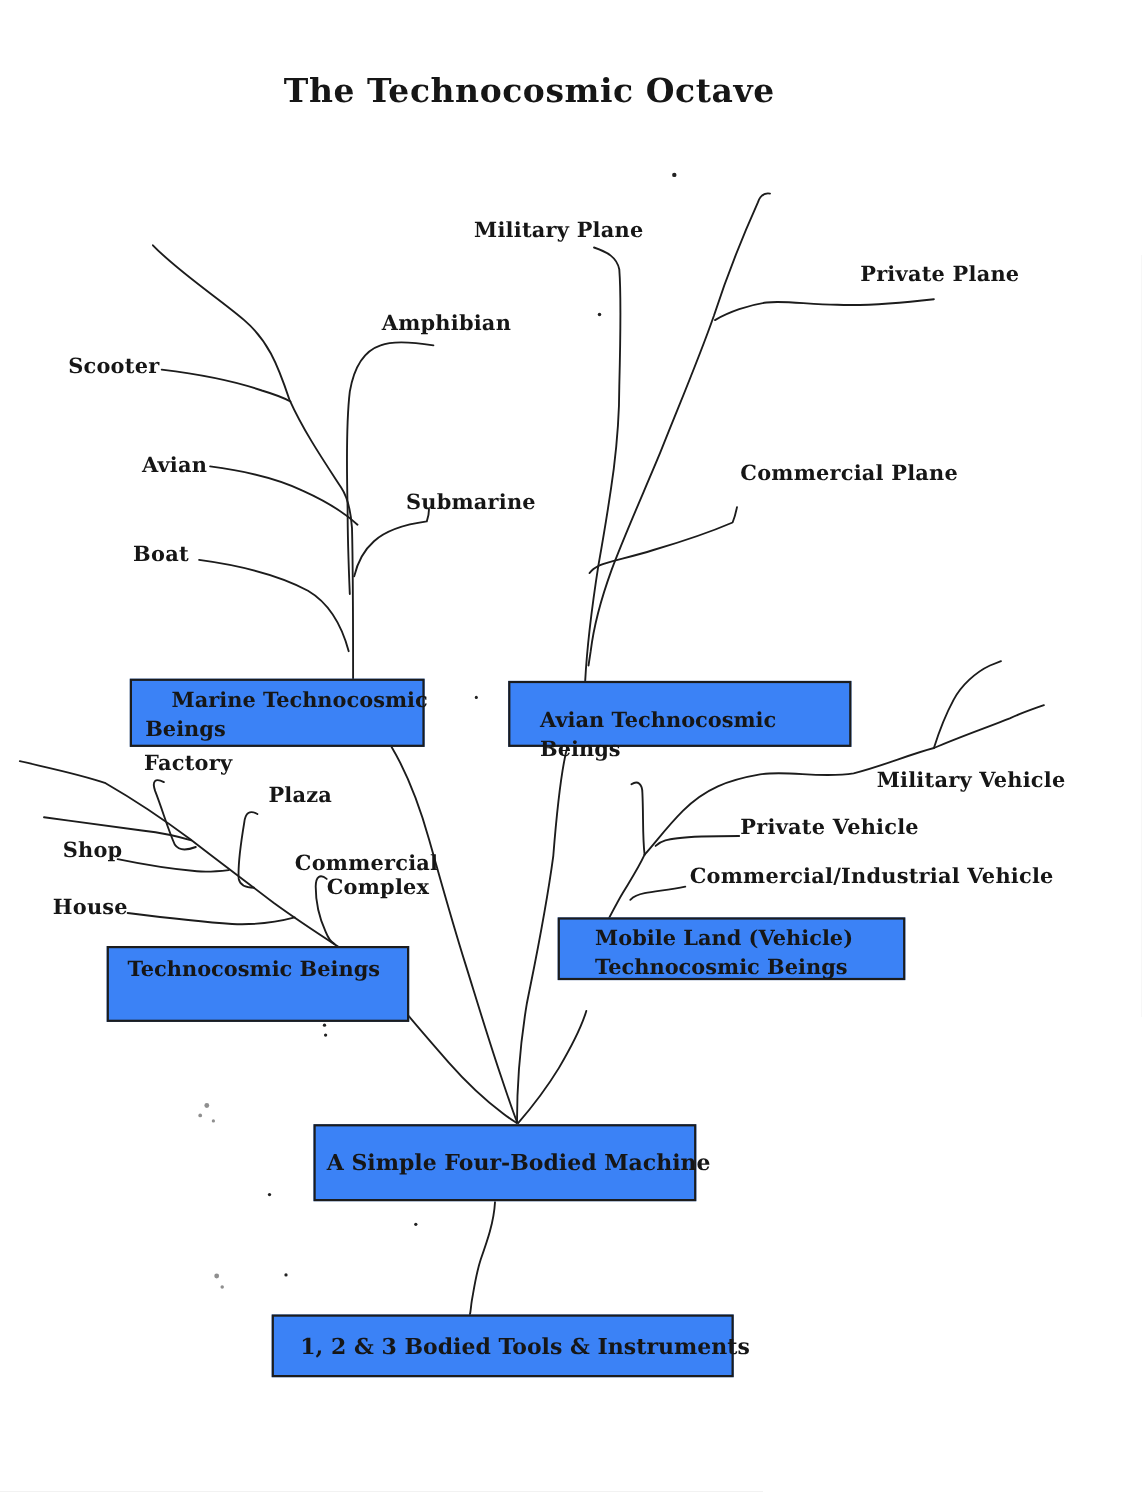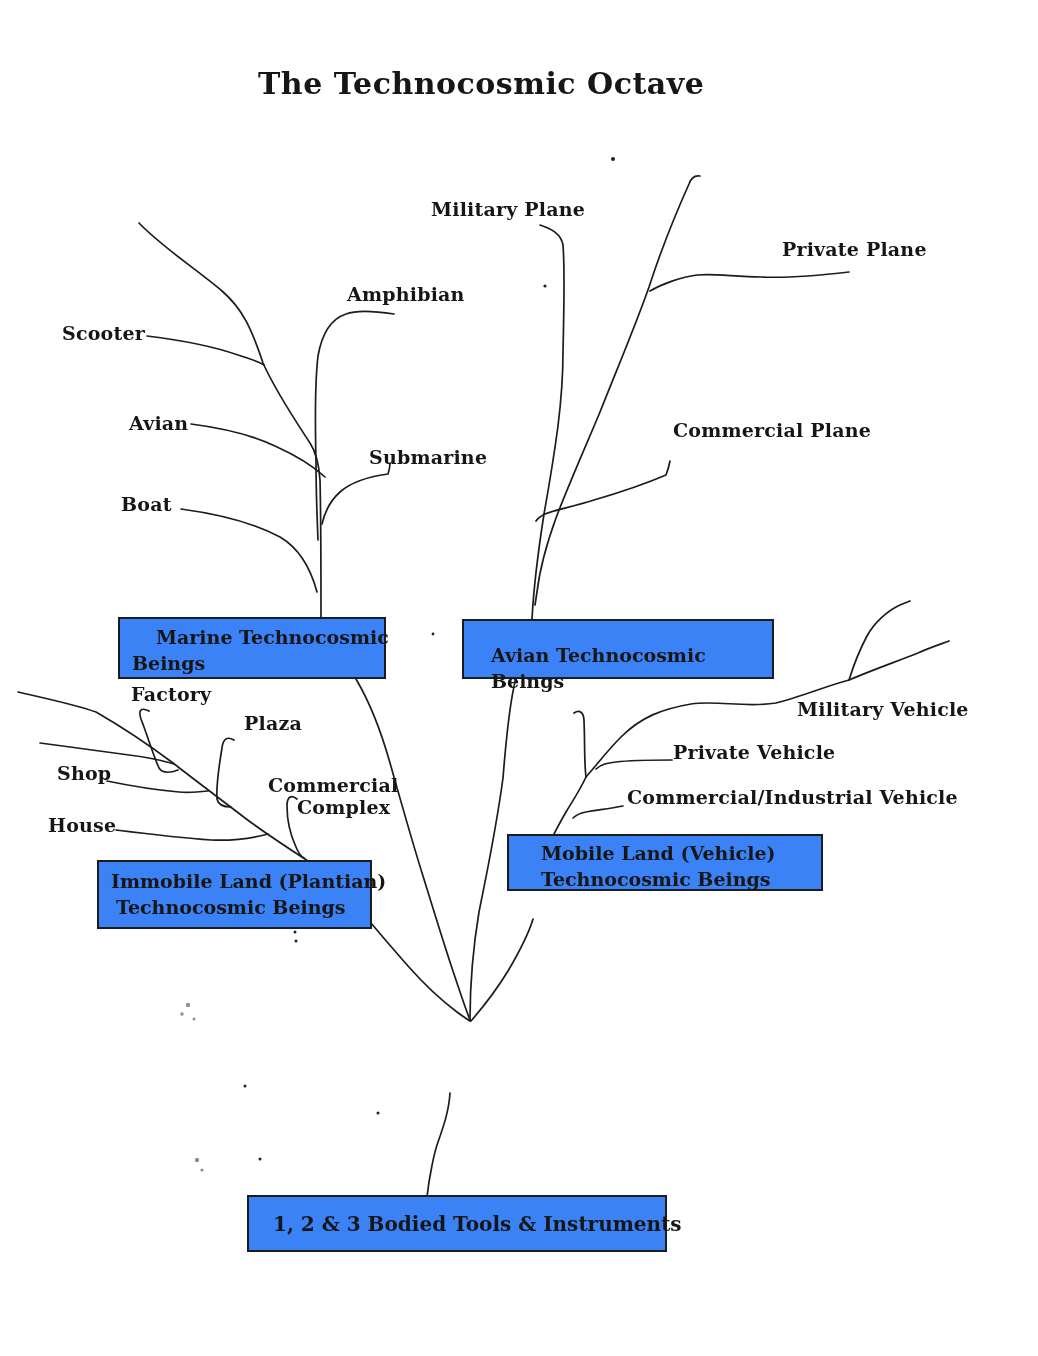--- a/index.html
+++ b/index.html
@@ -111,27 +111,29 @@
     <span class="indent1">Marine Technocosmic</span>
     <span>Beings</span>
   </div>
 
   <div class="node-box" style="left:462px;top:619px;width:312px;height:60px;padding:21px 6px 0 27px">
     <span>Avian Technocosmic</span>
     <span>Beings</span>
   </div>
 
   <div class="node-box" style="left:97px;top:860px;width:275px;height:69px;padding:6px 4px 0 12px">
-    <span>Immobile Land (Plantian)</span>
     <span style="text-indent:5px">Technocosmic Beings</span>
   </div>
 
   <div class="node-box" style="left:507px;top:834px;width:316px;height:57px;padding:4px 6px 0 32px">
     <span>Mobile Land (Vehicle)</span>
     <span>Technocosmic Beings</span>
   </div>
 
+  <div class="node-box center-box" style="left:285px;top:1022px;width:348px;height:70px;padding-left:10px">
+    <span>A Simple Four-Bodied Machine</span>
+  </div>
 
   <div class="node-box center-box" style="left:247px;top:1195px;width:420px;height:57px;padding-left:24px">
     <span>1, 2 &amp; 3 Bodied Tools &amp; Instruments</span>
   </div>
 
 </div>
 
 </body></html>

